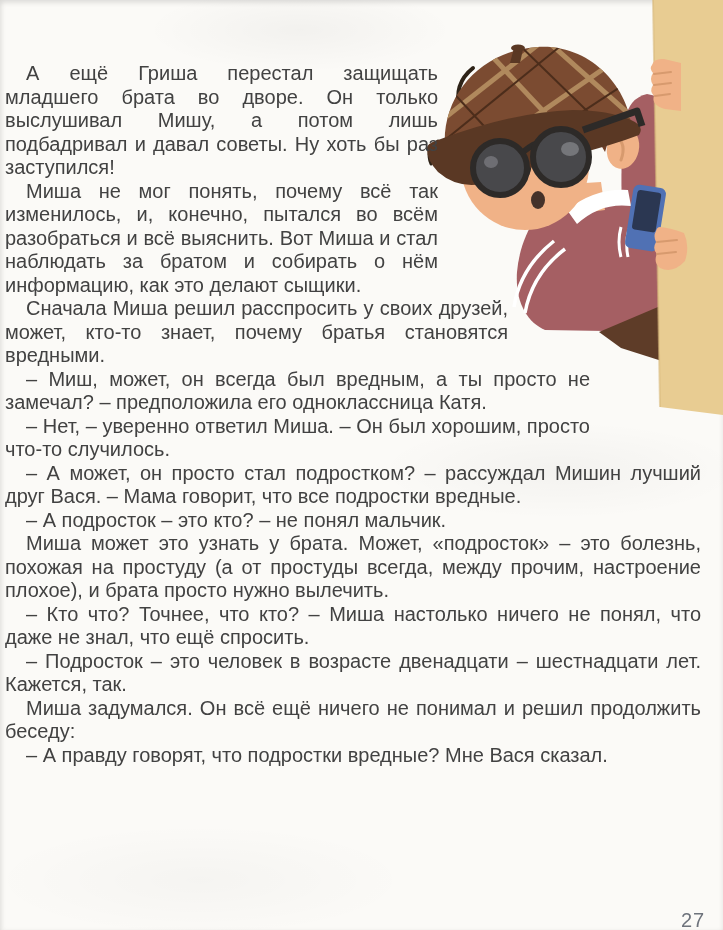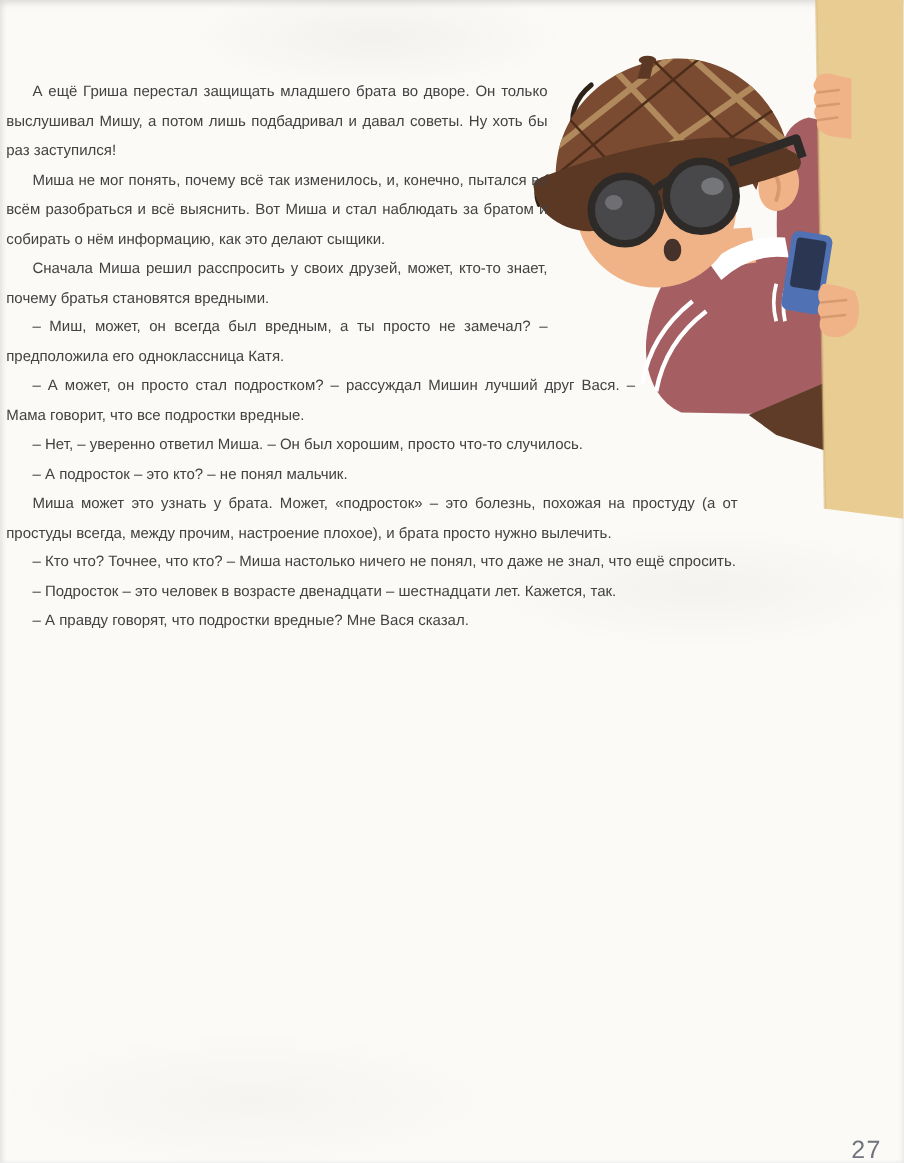--- a/index.html
+++ b/index.html
@@ -21,21 +21,21 @@
   .page::before{
     content:"";position:absolute;inset:0;pointer-events:none;
     background:
       radial-gradient(220px 60px at 300px 30px, rgba(0,0,0,.035), transparent 70%),
       radial-gradient(260px 70px at 560px 470px, rgba(0,0,0,.03), transparent 70%),
       radial-gradient(300px 80px at 200px 880px, rgba(0,0,0,.025), transparent 70%);
   }
   .textcol{
     position:absolute;left:0;top:0;width:723px;height:930px;
     padding:62px 22px 0 5px;box-sizing:border-box;
-    color:var(--ink);font-size:12px;line-height:23.5px;
+    color:var(--ink);font-size:20px;line-height:23.5px;
   }
   .wrap-shape{
     float:right;width:270px;height:353px;
     shape-outside:polygon(14px 0px,270px 0px,270px 353px,166px 353px,166px 298px,122px 298px,122px 268px,84px 268px,84px 218px,14px 218px);
     shape-margin:7px;
   }
   .para{margin:0;text-align:justify;text-indent:21px;}
   .illu{position:absolute;top:0;right:0;width:300px;height:430px;}
   .illu svg{display:block;width:300px;height:430px;}
   .pagenum{position:absolute;left:681px;top:909px;font-size:20px;color:var(--pageNum);letter-spacing:1px;}
@@ -135,23 +135,24 @@
       </g>
     </svg>
   </div>
 
   <div class="textcol">
     <div class="wrap-shape"></div>
     <p class="para">А ещё Гриша перестал защищать младшего брата во дворе. Он только выслушивал Мишу, а потом лишь подбадривал и давал советы. Ну хоть бы раз заступился!</p>
     <p class="para">Миша не мог понять, почему всё так изменилось, и, конечно, пытался во всём разобраться и всё выяснить. Вот Миша и стал наблюдать за братом и собирать о нём информацию, как это делают сыщики.</p>
     <p class="para">Сначала Миша решил расспросить у своих друзей, может, кто-то знает, почему братья становятся вредными.</p>
     <p class="para">– Миш, может, он всегда был вредным, а ты просто не замечал? – предположила его одноклассница Катя.</p>
+    <p class="para">– Нет, – уверенно ответил Миша. – Он был хорошим, просто что-то случилось.</p>
     <p class="para">– А может, он просто стал подростком? – рассуждал Мишин лучший друг Вася. – Мама говорит, что все подростки вредные.</p>
-    <p class="para">– Нет, – уверенно ответил Миша. – Он был хорошим, просто что-то случилось.</p>
     <p class="para">– А подросток – это кто? – не понял мальчик.</p>
     <p class="para">Миша может это узнать у брата. Может, «подросток» – это болезнь, похожая на простуду (а от простуды всегда, между прочим, настроение плохое), и брата просто нужно вылечить.</p>
     <p class="para">– Кто что? Точнее, что кто? – Миша настолько ничего не понял, что даже не знал, что ещё спросить.</p>
     <p class="para">– Подросток – это человек в возрасте двенадцати – шестнадцати лет. Кажется, так.</p>
+    <p class="para">Миша задумался. Он всё ещё ничего не понимал и решил продолжить беседу:</p>
     <p class="para">– А правду говорят, что подростки вредные? Мне Вася сказал.</p>
   </div>
 
   <div class="pagenum">27</div>
 </div>
 
 </body></html>

